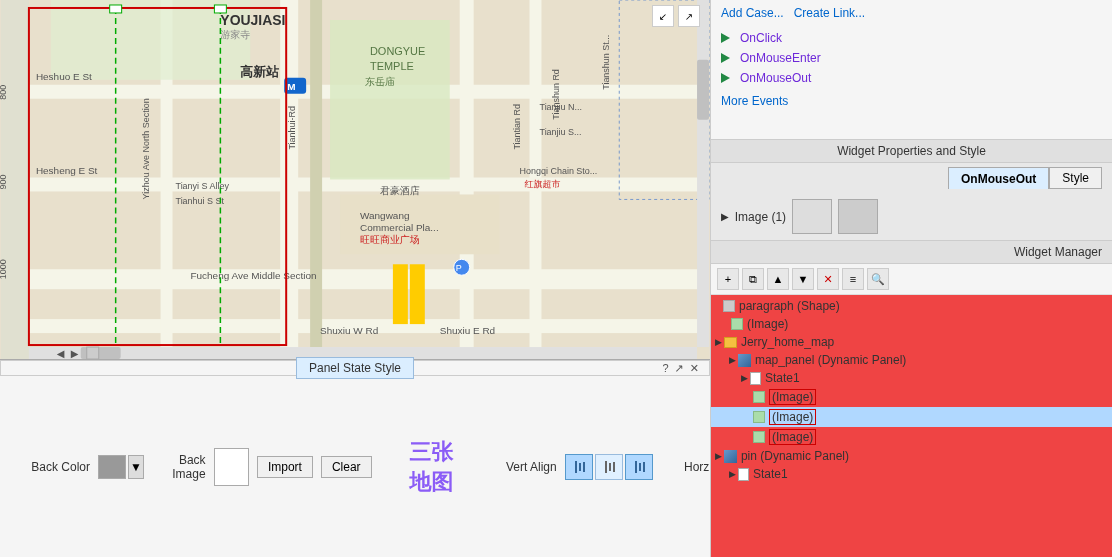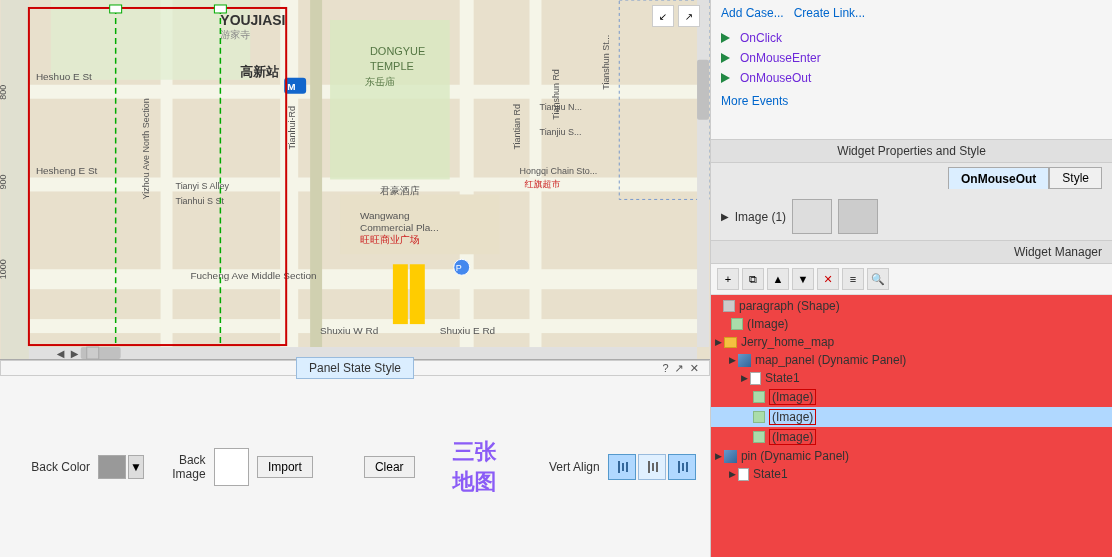--- a/index.html
+++ b/index.html
@@ -133,21 +133,20 @@
       cursor: pointer;
       font-size: 12px;
     }
 
     .clear-btn {
       background: #f0f0f0;
       border: 1px solid #aaa;
       padding: 3px 10px;
       cursor: pointer;
       font-size: 12px;
-      margin-left: 43px;
     }
 
     .chinese-text {
       color: #8b5cf6;
       font-size: 22px;
       font-weight: bold;
       margin-left: 30px;
     }
 
     .align-buttons {

